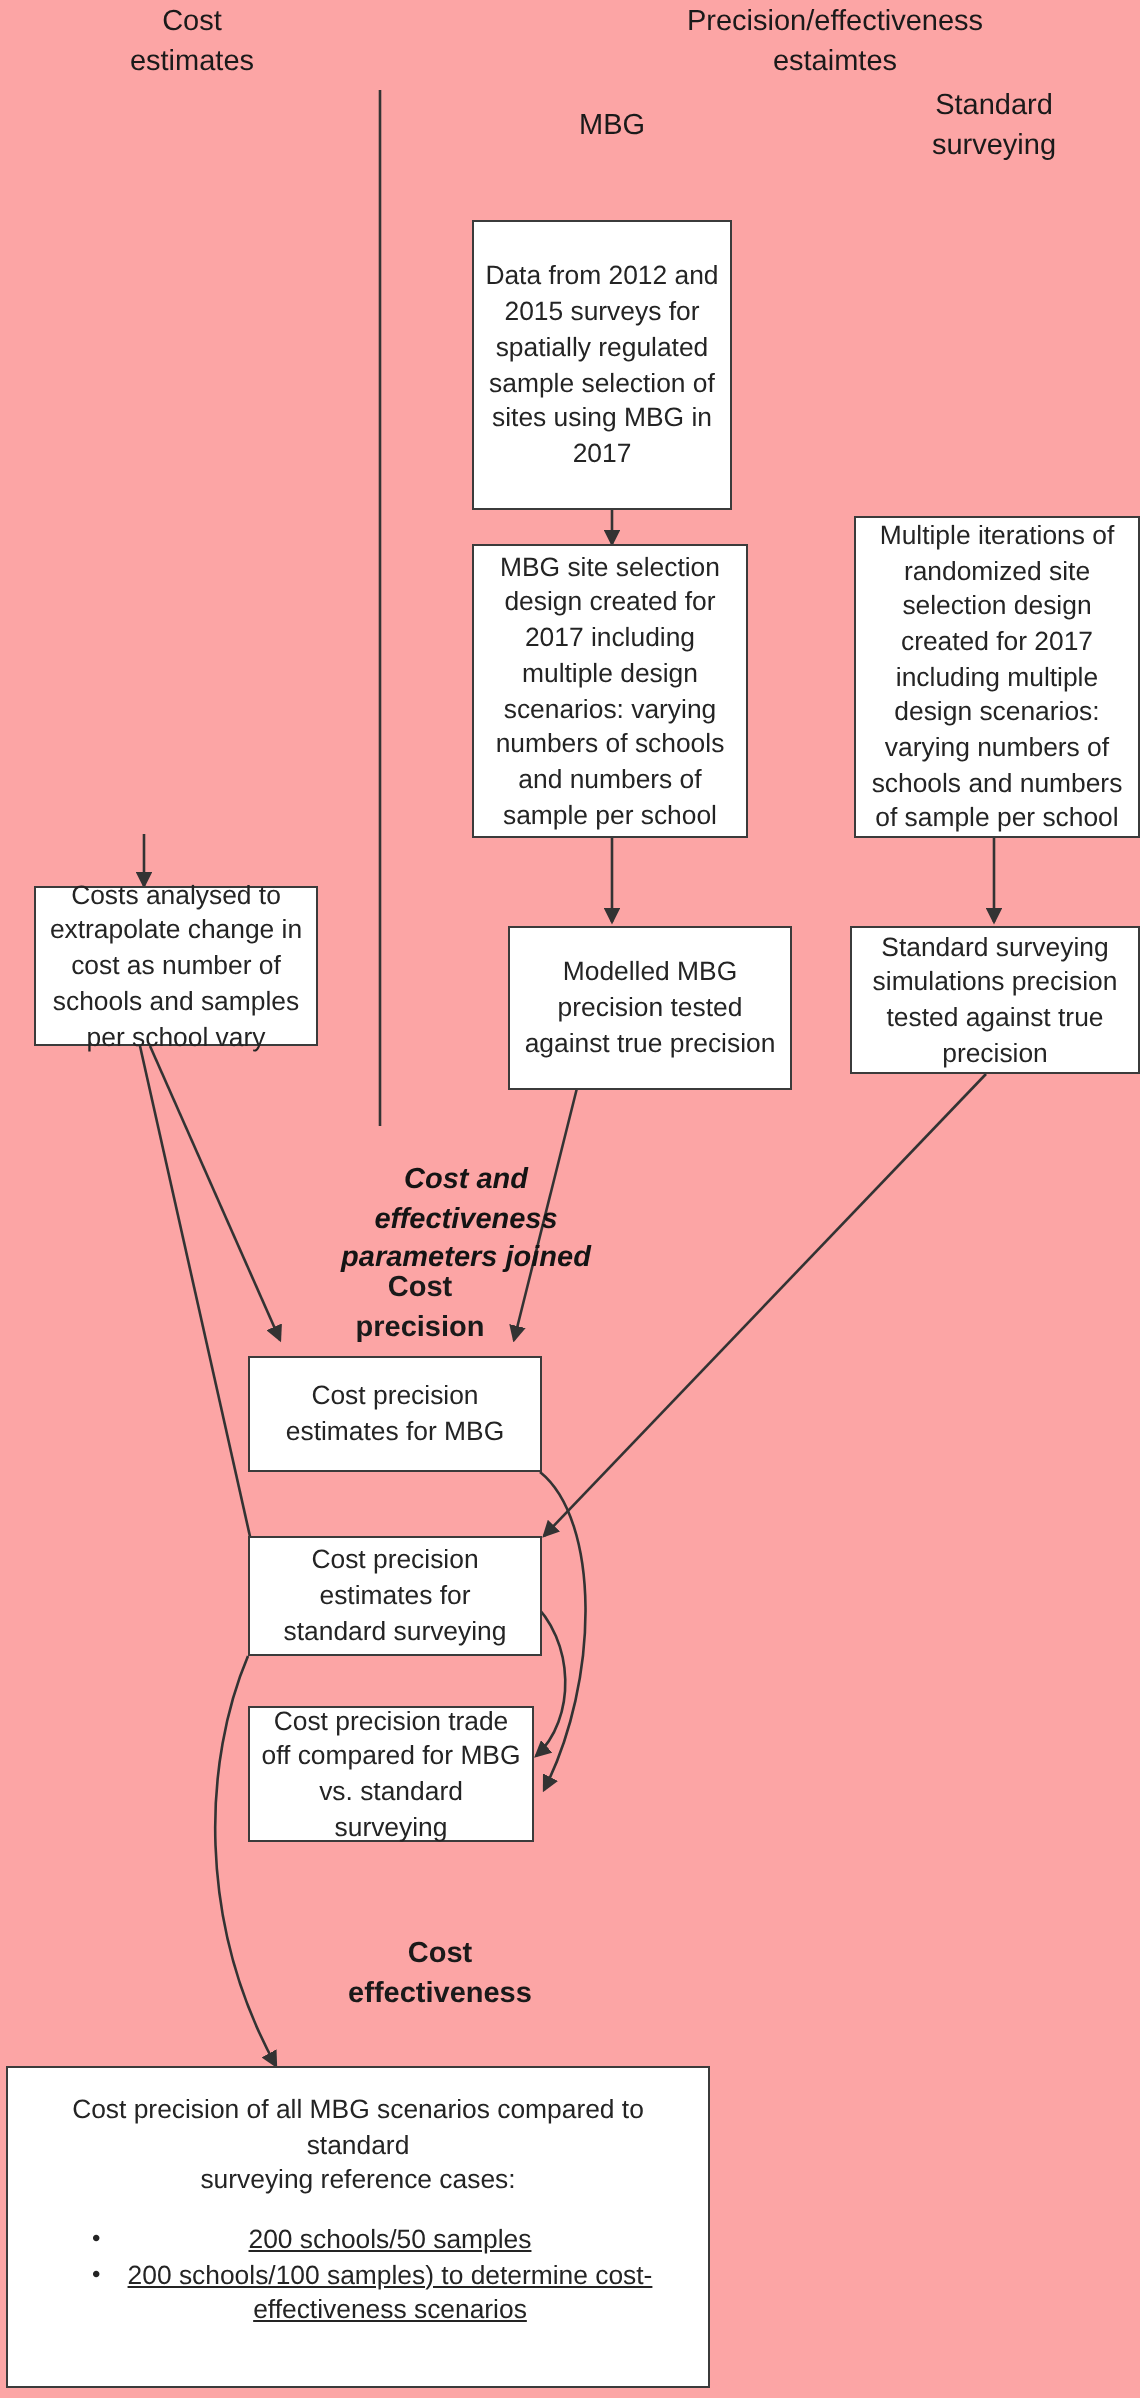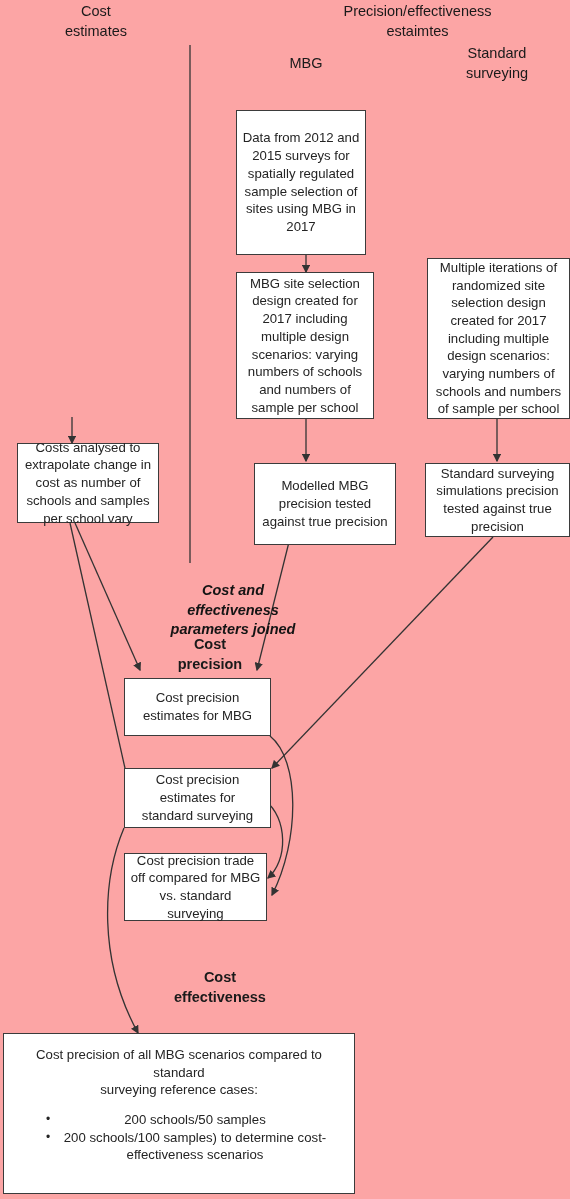--- a/index.html
+++ b/index.html
@@ -87,20 +87,21 @@
     margin: 0;
     padding: 0 0 0 24px;
     list-style: none;
   }
   .final-list li {
     position: relative;
     text-align: center;
     padding-left: 8px;
     white-space: pre-line;
     line-height: 1.34;
+    text-decoration: underline;
   }
   .final-list li::before {
     content: "\2022";
     position: absolute;
     left: 8px;
     top: 0;
     font-size: 12px;
   }
 </style>
 </head>

